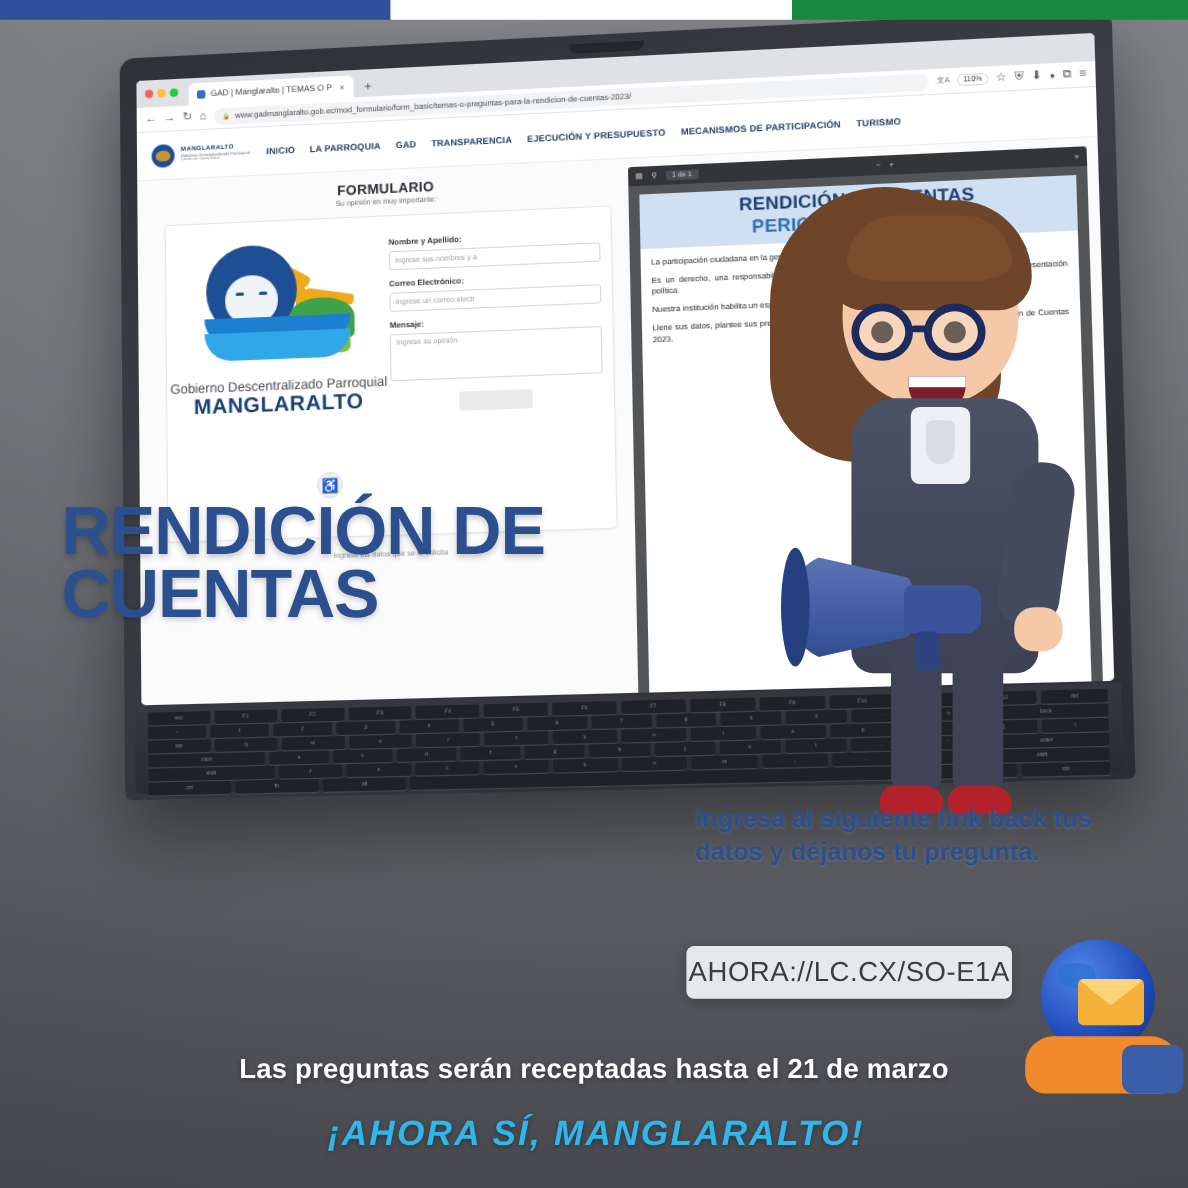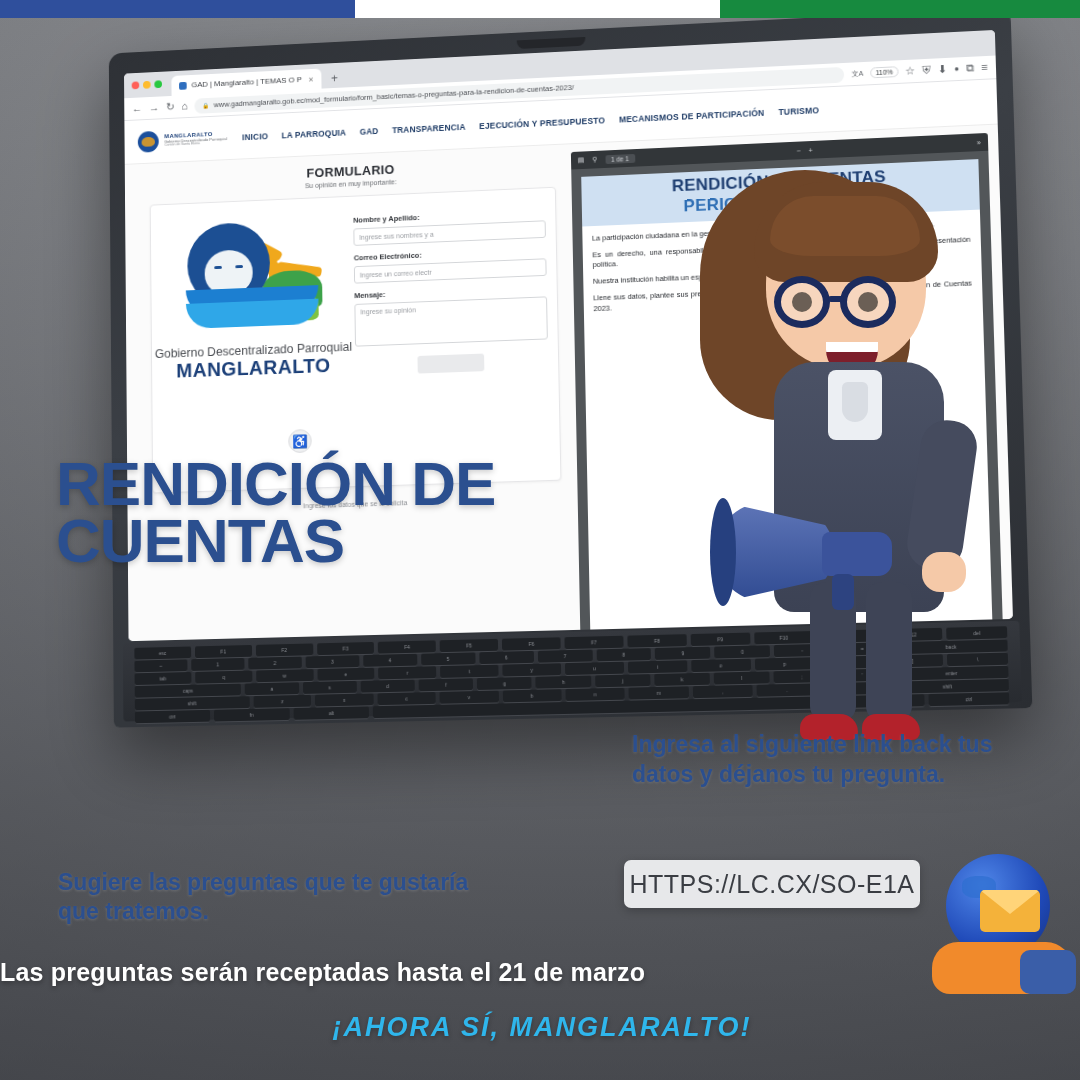--- a/index.html
+++ b/index.html
@@ -239,27 +239,27 @@
     font-size: 23px; line-height: 1.3; font-weight: bold; color: #2b4f8f;
     text-shadow: 0 1px 3px rgba(255,255,255,.15);
   }
   #link-box {
     position: absolute; left: 624px; top: 860px; width: 296px; height: 48px;
     background: #e7e8ea; border-radius: 7px; display: flex; align-items: center; justify-content: center;
     font-size: 25px; color: #3a3d43; letter-spacing: .5px;
     box-shadow: 0 3px 10px rgba(0,0,0,.22);
   }
   #deadline {
-    position: absolute; left: 0; right: 0; top: 958px; text-align: left;
+    position: absolute; left: 0; right: 0; top: 958px; text-align: center;
     font-size: 25px; font-weight: bold; color: #ffffff; letter-spacing: .2px;
     text-shadow: 0 2px 5px rgba(0,0,0,.35);
   }
   #slogan {
     position: absolute; left: 4px; right: 0; top: 1012px; text-align: center;
-    font-size: 27px; font-weight: bold; color: #2fb6ec; letter-spacing: 2px;
+    font-size: 32px; font-weight: bold; color: #2fb6ec; letter-spacing: 2px;
     font-style: italic;
     text-shadow: 0 2px 5px rgba(0,0,0,.3);
   }
   #a11y-btn {
     position: absolute; left: 168px; top: 328px; width: 24px; height: 24px; border-radius: 50%;
     background: #f0f1f2; border: 1px solid #d9dadd; z-index: 18;
     display: flex; align-items: center; justify-content: center; font-size: 13px; color: #5a5d62;
   }
 </style>
 </head>
@@ -539,23 +539,22 @@
   </div>
   <div id="envelope">
       <div id="env-flap"></div>
     </div>
   <div id="hand"></div>
   <div id="cuff"></div>
 </div>
 
 <div id="overlay">
   <div id="headline">RENDICIÓN DE CUENTAS</div>
-  <div id="suggest-para">Sugiere las preguntas que te gustaría que tratemos.</div>
   <div id="right-cta">Ingresa al siguiente link back tus datos y déjanos tu pregunta.</div>
-  <div id="link-box">HTTPS://LC.CX/SO-E1A</div>
+  <div id="link-box">AHORA://LC.CX/SO-E1A</div>
   <div id="deadline">Las preguntas serán receptadas hasta el 21 de marzo</div>
   <div id="slogan">¡AHORA SÍ, MANGLARALTO!</div>
 </div>
 
 <div id="top-stripe">
   <div class="seg" style="background:#2f4f9c;width:355px"></div>
   <div class="seg" style="background:#ffffff;width:365px"></div>
   <div class="seg" style="background:#178a3f;width:360px"></div>
 </div>
 

